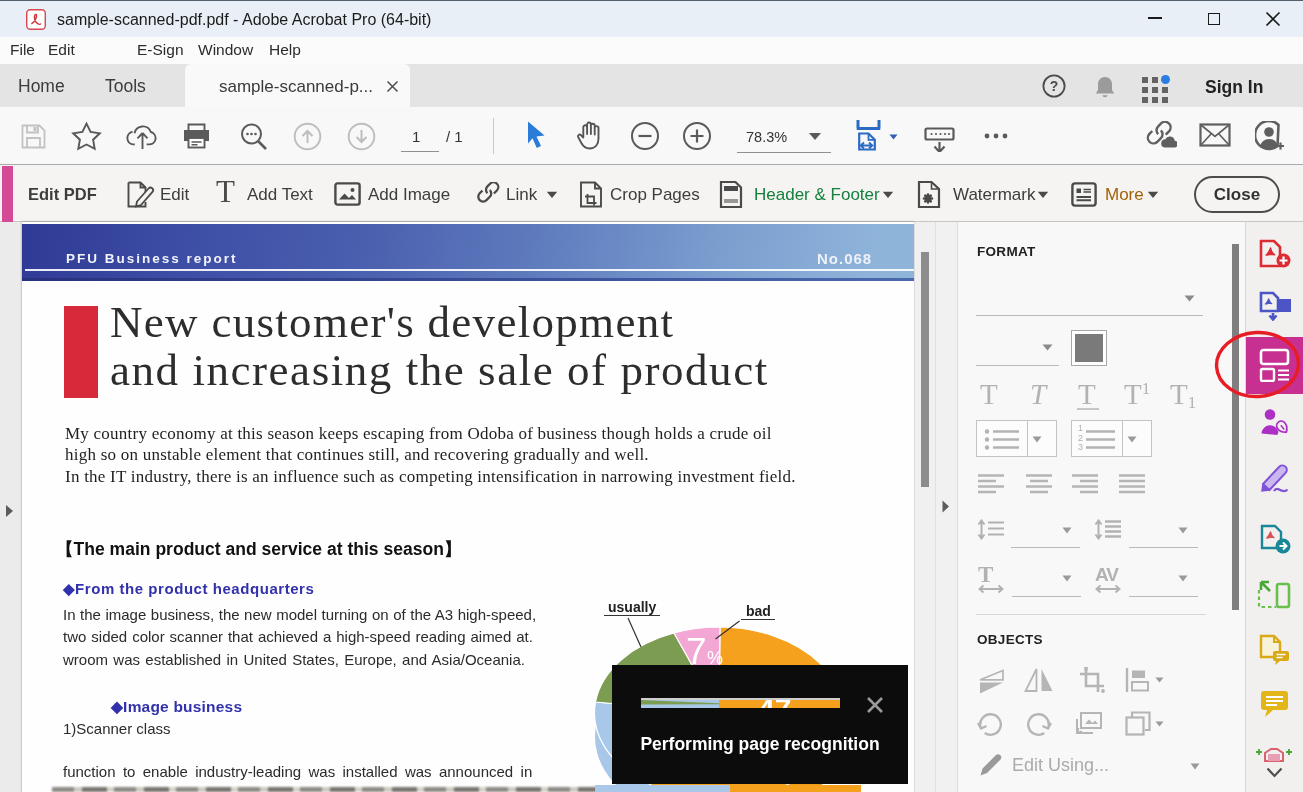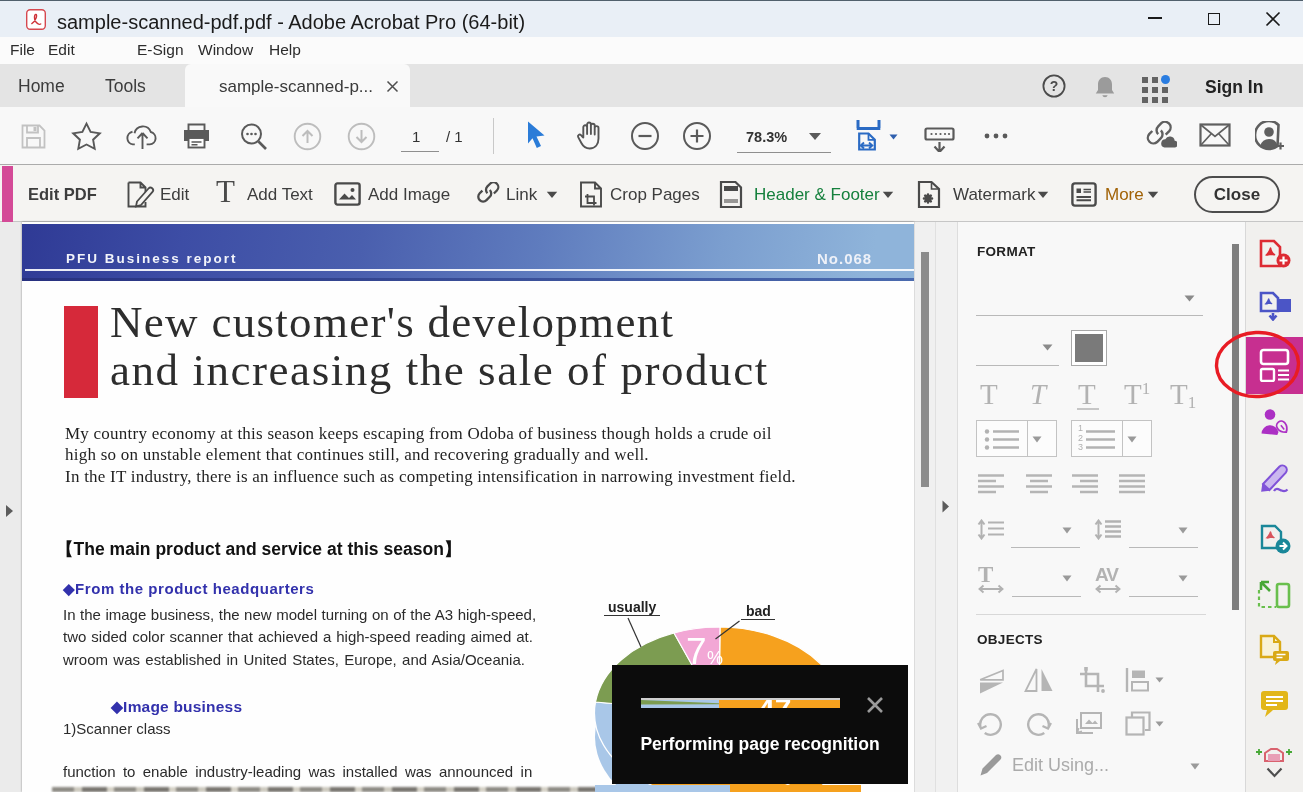--- a/index.html
+++ b/index.html
@@ -11,21 +11,21 @@
 </head>
 <body>
 
 <div class="abs" id="titlebar" style="left:0;top:0;width:1303px;height:37px;background:#e9eff6;border-top:1px solid #51606c;"></div>
 <div class="abs" style="left:26px;top:9px;width:20px;height:21px;">
 <svg width="20" height="21" viewBox="0 0 20 21">
 <rect x="0.7" y="0.7" width="18.6" height="19.6" rx="3.5" fill="#fff" stroke="#d6484f" stroke-width="1.4"></rect>
 <path d="M5.8 14.6 c1.7-.9 3.4-3.2 4.3-5.6 .6-1.7.7-3.4-.1-3.6 -1-.2-1.6 1.5-1.5 3.4 .1 2.5 1.2 4.7 3.2 5.9 1 .6 2.3.8 3 .3" fill="none" stroke="#cf3339" stroke-width="1.4" stroke-linecap="round"></path>
 </svg>
 </div>
-<div class="abs" style="left:57px;top:11px;font-size:20px;color:#1b1b1b;">sample-scanned-pdf.pdf - Adobe Acrobat Pro (64-bit)</div>
+<div class="abs" style="left:57px;top:11px;font-size:16px;color:#1b1b1b;">sample-scanned-pdf.pdf - Adobe Acrobat Pro (64-bit)</div>
 <div class="abs" style="left:1148px;top:17px;width:14px;height:2px;background:#1a1a1a;"></div>
 <div class="abs" style="left:1208px;top:13px;width:12px;height:12px;border:1.6px solid #1a1a1a;"></div>
 <div class="abs" style="left:1265px;top:11px;width:16px;height:16px;">
 <svg width="16" height="16">
       <path d="M1.5 1.5 L14.5 14.5 M14.5 1.5 L1.5 14.5" stroke="#1a1a1a" stroke-width="1.6"></path>
     </svg>
 </div>
 
 <div class="abs" style="left:0;top:37px;width:1303px;height:27px;background:#fbfbfb;"></div>
 <div class="abs" style="left:0;top:41px;width:1303px;height:20px;font-size:15.5px;color:#2c2c2c;">
@@ -186,21 +186,21 @@
     <path d="M14 28 a13.3 13.3 0 1 1 0.01-28 a13.3 13.3 0 0 1 9.5 4 l-1 21 a13.3 13.3 0 0 1 -8.5 3z M14 28 a13.3 13.3 0 0 0 9.4-3.9" fill="none" stroke="#5f5f5f" stroke-width="2.6"></path>
     <circle cx="14" cy="11" r="4.8" fill="#5f5f5f"></circle>
     <path d="M5.5 24.5 a8.8 8.8 0 0 1 17 0 a13 13 0 0 1 -17 0z" fill="#5f5f5f"></path>
     <path d="M25.5 21.5 v7 M22 25 h7" stroke="#5f5f5f" stroke-width="2.2" fill="none"></path>
   </svg>
 </div>
 <div class="abs" style="left:412px;top:128px;font-size:15px;color:#333;">1</div>
 <div class="abs" style="left:401px;top:151px;width:38px;height:1px;background:#8f8f8f;"></div>
 <div class="abs" style="left:446px;top:128px;font-size:15px;color:#333;">/ 1</div>
 <div class="abs" style="left:493px;top:118px;width:1px;height:36px;background:#c9c9c9;"></div>
-<div class="abs" style="left:746px;top:129px;font-size:14.5px;color:#333;font-weight:bold;">78.3%</div>
+<div class="abs" style="left:746px;top:129px;font-size:14.5px;color:#333;">78.3%</div>
 <div class="abs" style="left:737px;top:152px;width:94px;height:1px;background:#8f8f8f;"></div>
 
 <div class="abs" style="left:0;top:165px;width:1303px;height:57px;background:#f5f4f2;border-bottom:1px solid #c6c6c6;"></div>
 <div class="abs" style="left:2px;top:166px;width:11px;height:56px;background:#d44a97;"></div>
 <div class="abs" style="left:28px;top:185px;font-size:16.5px;font-weight:bold;color:#3d3d3d;">Edit PDF</div>
 <div class="abs" id="eb-icons" style="left:0;top:165px;width:1303px;height:57px;">
 
   <svg class="abs" style="left:126px;top:15px;" width="30" height="29" viewBox="0 0 30 29">
     <path d="M2.5 2.5 h12 l5 5 v5 M19.5 22 v4.5 h-17 v-24 M2.5 2.5 M14.5 2.5 v5 h5" fill="none" stroke="#4a4a4a" stroke-width="1.9"></path>
     <path d="M11 21.5 L22.5 8.5 a2.6 2.6 0 0 1 4 3.4 L15 25 l-5 1.4 z" fill="#f5f4f2" stroke="#4a4a4a" stroke-width="1.8"></path>

